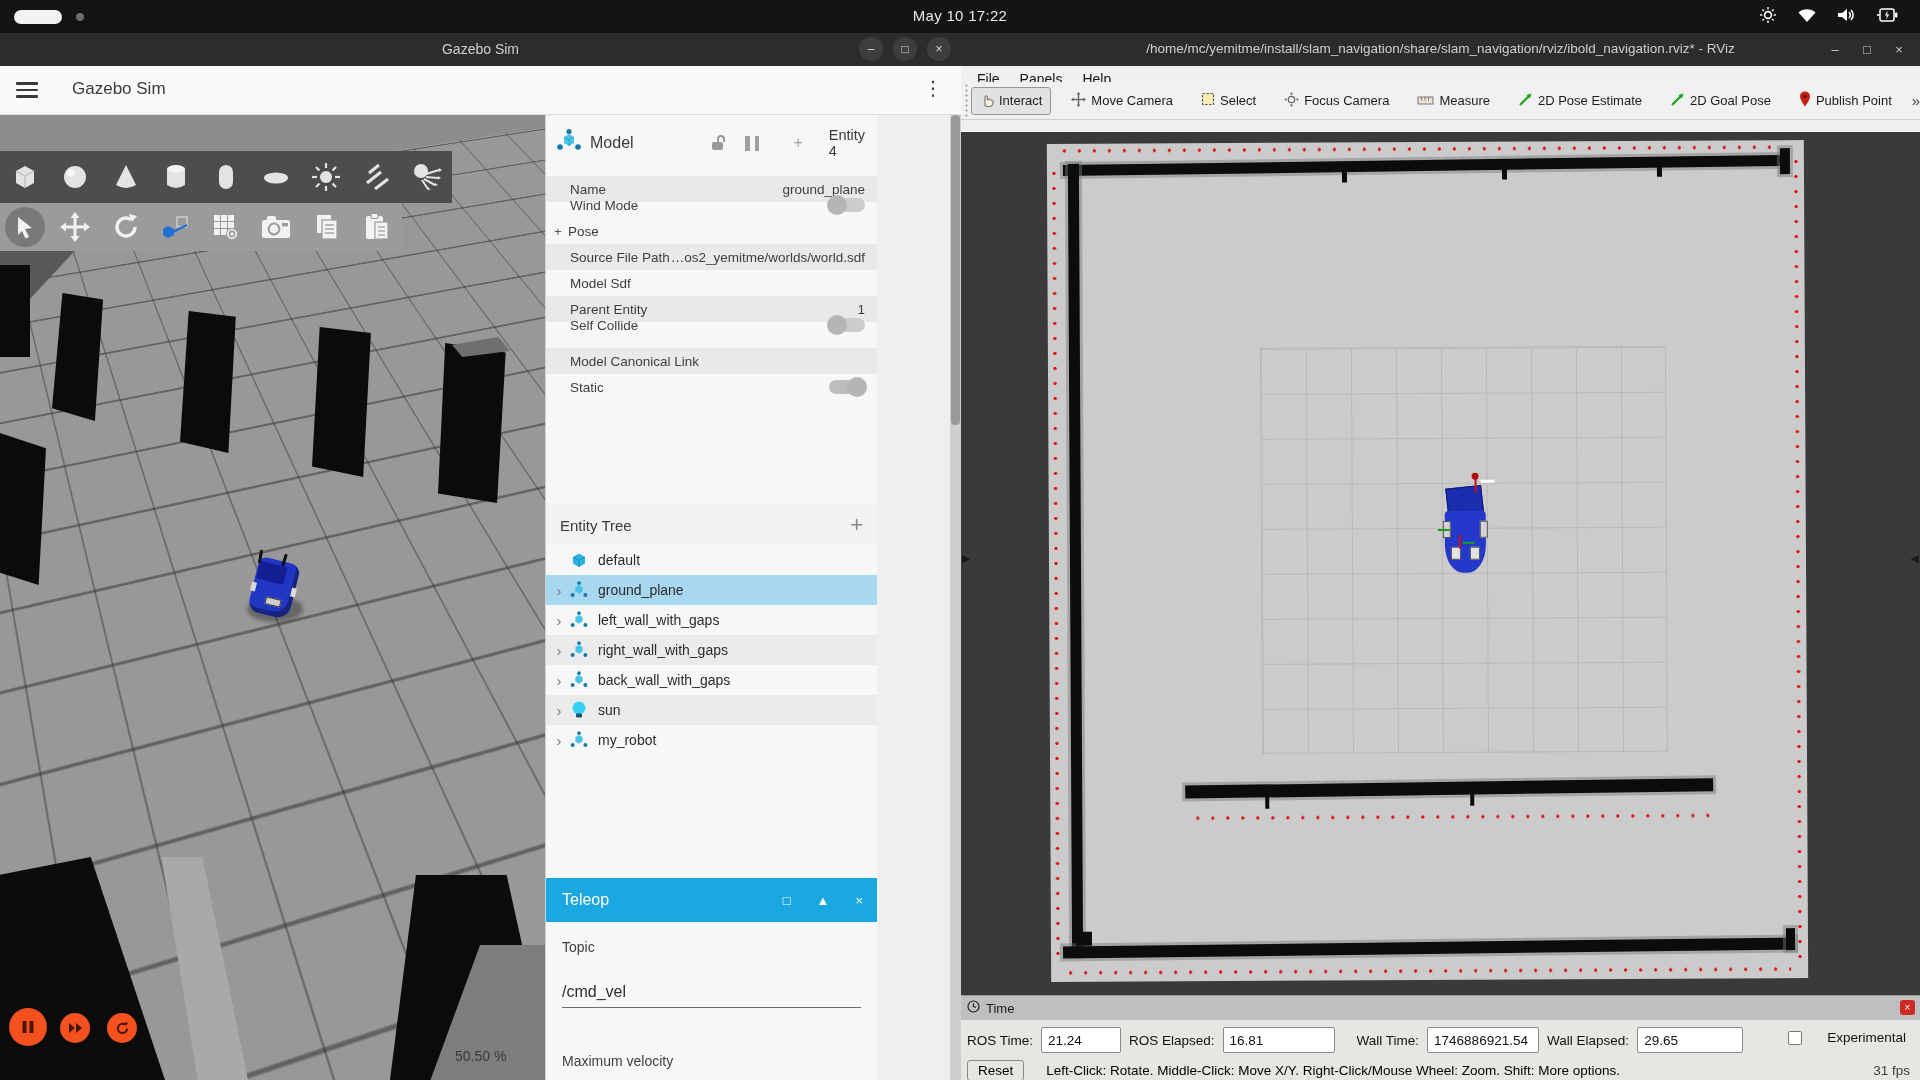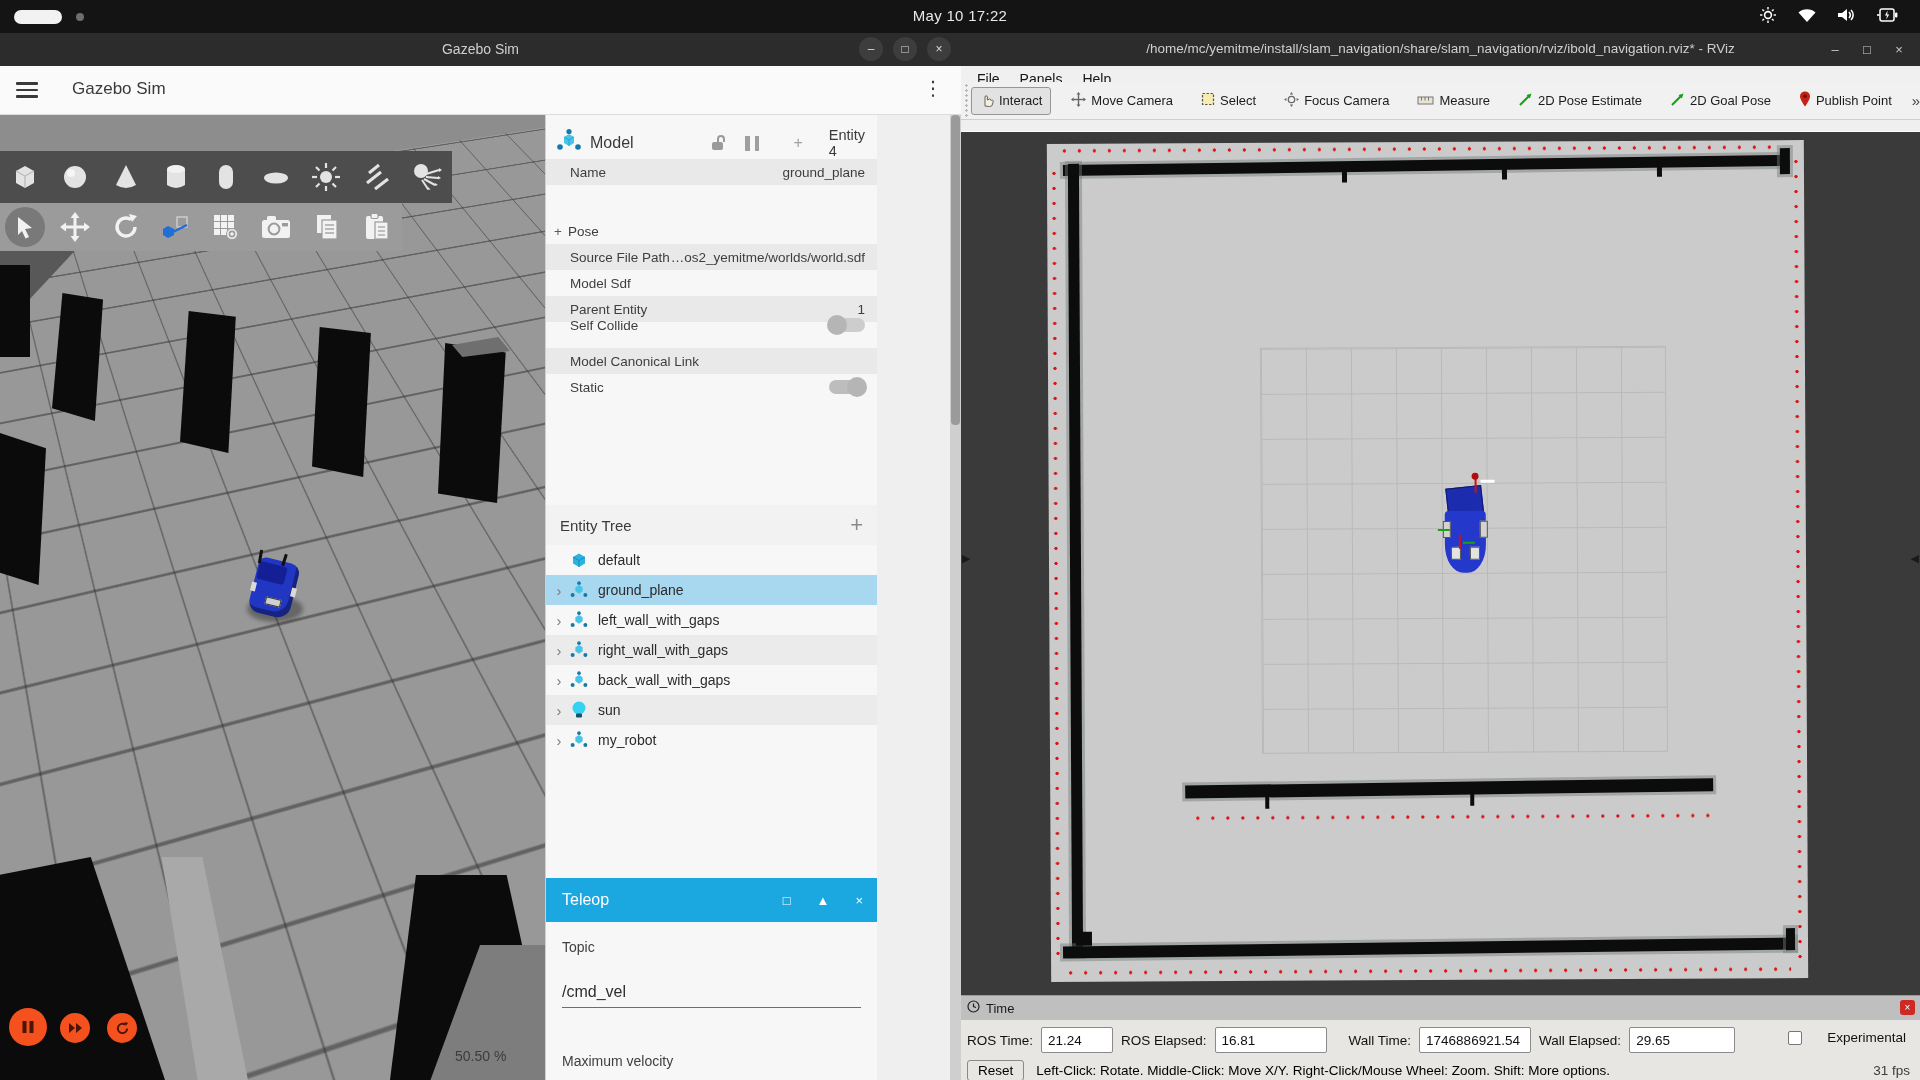--- a/index.html
+++ b/index.html
@@ -124,21 +124,21 @@
   #time-panel .tp-head { position:absolute; left:0; top:0; width:100%; height:24px; background:#bfbfbf;
                          display:flex; align-items:center; font-size:13px; color:#1a1a1a; padding-left:6px; gap:6px; }
   .tp-close { position:absolute; right:5px; top:4px; width:15px; height:15px; background:#cc2a22; border-radius:3px;
               color:#fff; font-size:10px; display:flex; align-items:center; justify-content:center; }
   .tp-fields { position:absolute; left:6px; top:31px; display:flex; align-items:center; gap:8px; font-size:13.5px; color:#111; }
   .tp-fields input { height:26px; border:1px solid #8a8a8a; border-radius:2px; background:#fff;
                      font-size:13.5px; color:#111; padding:0 6px; font-family:"Liberation Sans",sans-serif; }
   .tp-exp { position:absolute; right:14px; top:34px; display:flex; align-items:center; gap:25px; font-size:13.5px; color:#111; }
   .tp-exp .cb { width:14px; height:14px; background:#fff; border:1px solid #777; border-radius:2px; }
   .tp-bottom { position:absolute; left:6px; top:64px; right:10px; display:flex; align-items:center; font-size:13.5px; color:#000; }
-  .tp-bottom .reset { border:1px solid #8a8a8a; border-radius:3px; background:#e8e6e3; padding:2px 10px; margin-right:12px; font-size:13.5px; }
+  .tp-bottom .reset { border:1px solid #8a8a8a; border-radius:3px; background:#e8e6e3; padding:2px 10px; margin-right:22px; font-size:13.5px; }
   .tp-bottom .b { font-weight:normal; }
   .tp-bottom .fps { margin-left:auto; color:#3c3c3c; }
 </style>
 </head>
 <body>
 
 <div id="screen">
 
   <div id="sysbar">
     <div class="pill"></div>
@@ -419,23 +419,29 @@
           <span style="position:absolute;left:5px;top:0;width:8px;height:7px;border:2px solid #9a9a9a;border-bottom:none;border-radius:5px 5px 0 0;"></span>
         </span>
         <span style="margin-left:26px;display:flex;gap:5px;">
           <span style="width:4.5px;height:15px;background:#9f9f9f;"></span>
             <span style="width:4.5px;height:15px;background:#9f9f9f;"></span>
         </span>
         <span style="margin-left:34px;color:#a2a2a2;font-size:16px;">+</span>
         <span style="margin-left:26px;font-size:14.5px;color:#3a3a3a;margin-right:12px;">Entity 4</span>
       </div>
 
-      <div class="mp-row gray" style="top:44px;">
+      <div class="mp-row gray" style="top:61px;">
         <span>Name</span>
         <span class="val">ground_plane</span>
+      </div>
+      <div class="mp-row" style="top:77px;">
+        <span>Wind Mode</span>
+        <span class="toggle off">
+            <span class="knob"></span>
+          </span>
       </div>
       <div class="mp-row" style="top:103px;padding-left:8px;">
         <span style="color:#5a5a5a;margin-right:6px;">+</span>
         <span>Pose</span>
       </div>
       <div class="mp-row gray" style="top:129px;">
         <span>Source File Path</span>
         <span class="val">…os2_yemitme/worlds/world.sdf</span>
       </div>
       <div class="mp-row" style="top:155px;">
@@ -694,21 +700,21 @@
       <div class="tp-head">
         <span><svg width="13" height="13" viewBox="0 0 13 13">
               <circle cx="6.5" cy="6.5" r="5.5" fill="none" stroke="#222" stroke-width="1.2"></circle>
               <path d="M6.5 3.5 L6.5 6.5 L9 7.5" fill="none" stroke="#222" stroke-width="1.2"></path>
             </svg></span>
         <span>Time</span>
         <span class="tp-close">×</span>
       </div>
       <div class="tp-fields">
         <span>ROS Time:</span>
-        <input style="width: 72px;" readonly="" value="21.24">
+        <input style="width: 80px;" readonly="" value="21.24">
         <span>ROS Elapsed:</span>
         <input style="width: 112px;" readonly="" value="16.81">
         <span style="margin-left:14px;">Wall Time:</span>
         <input style="width: 112px;" readonly="" value="1746886921.54">
         <span>Wall Elapsed:</span>
         <input style="width: 106px;" readonly="" value="29.65">
       </div>
       <div class="tp-exp">
         <span class="cb"></span>
         <span>Experimental</span>

